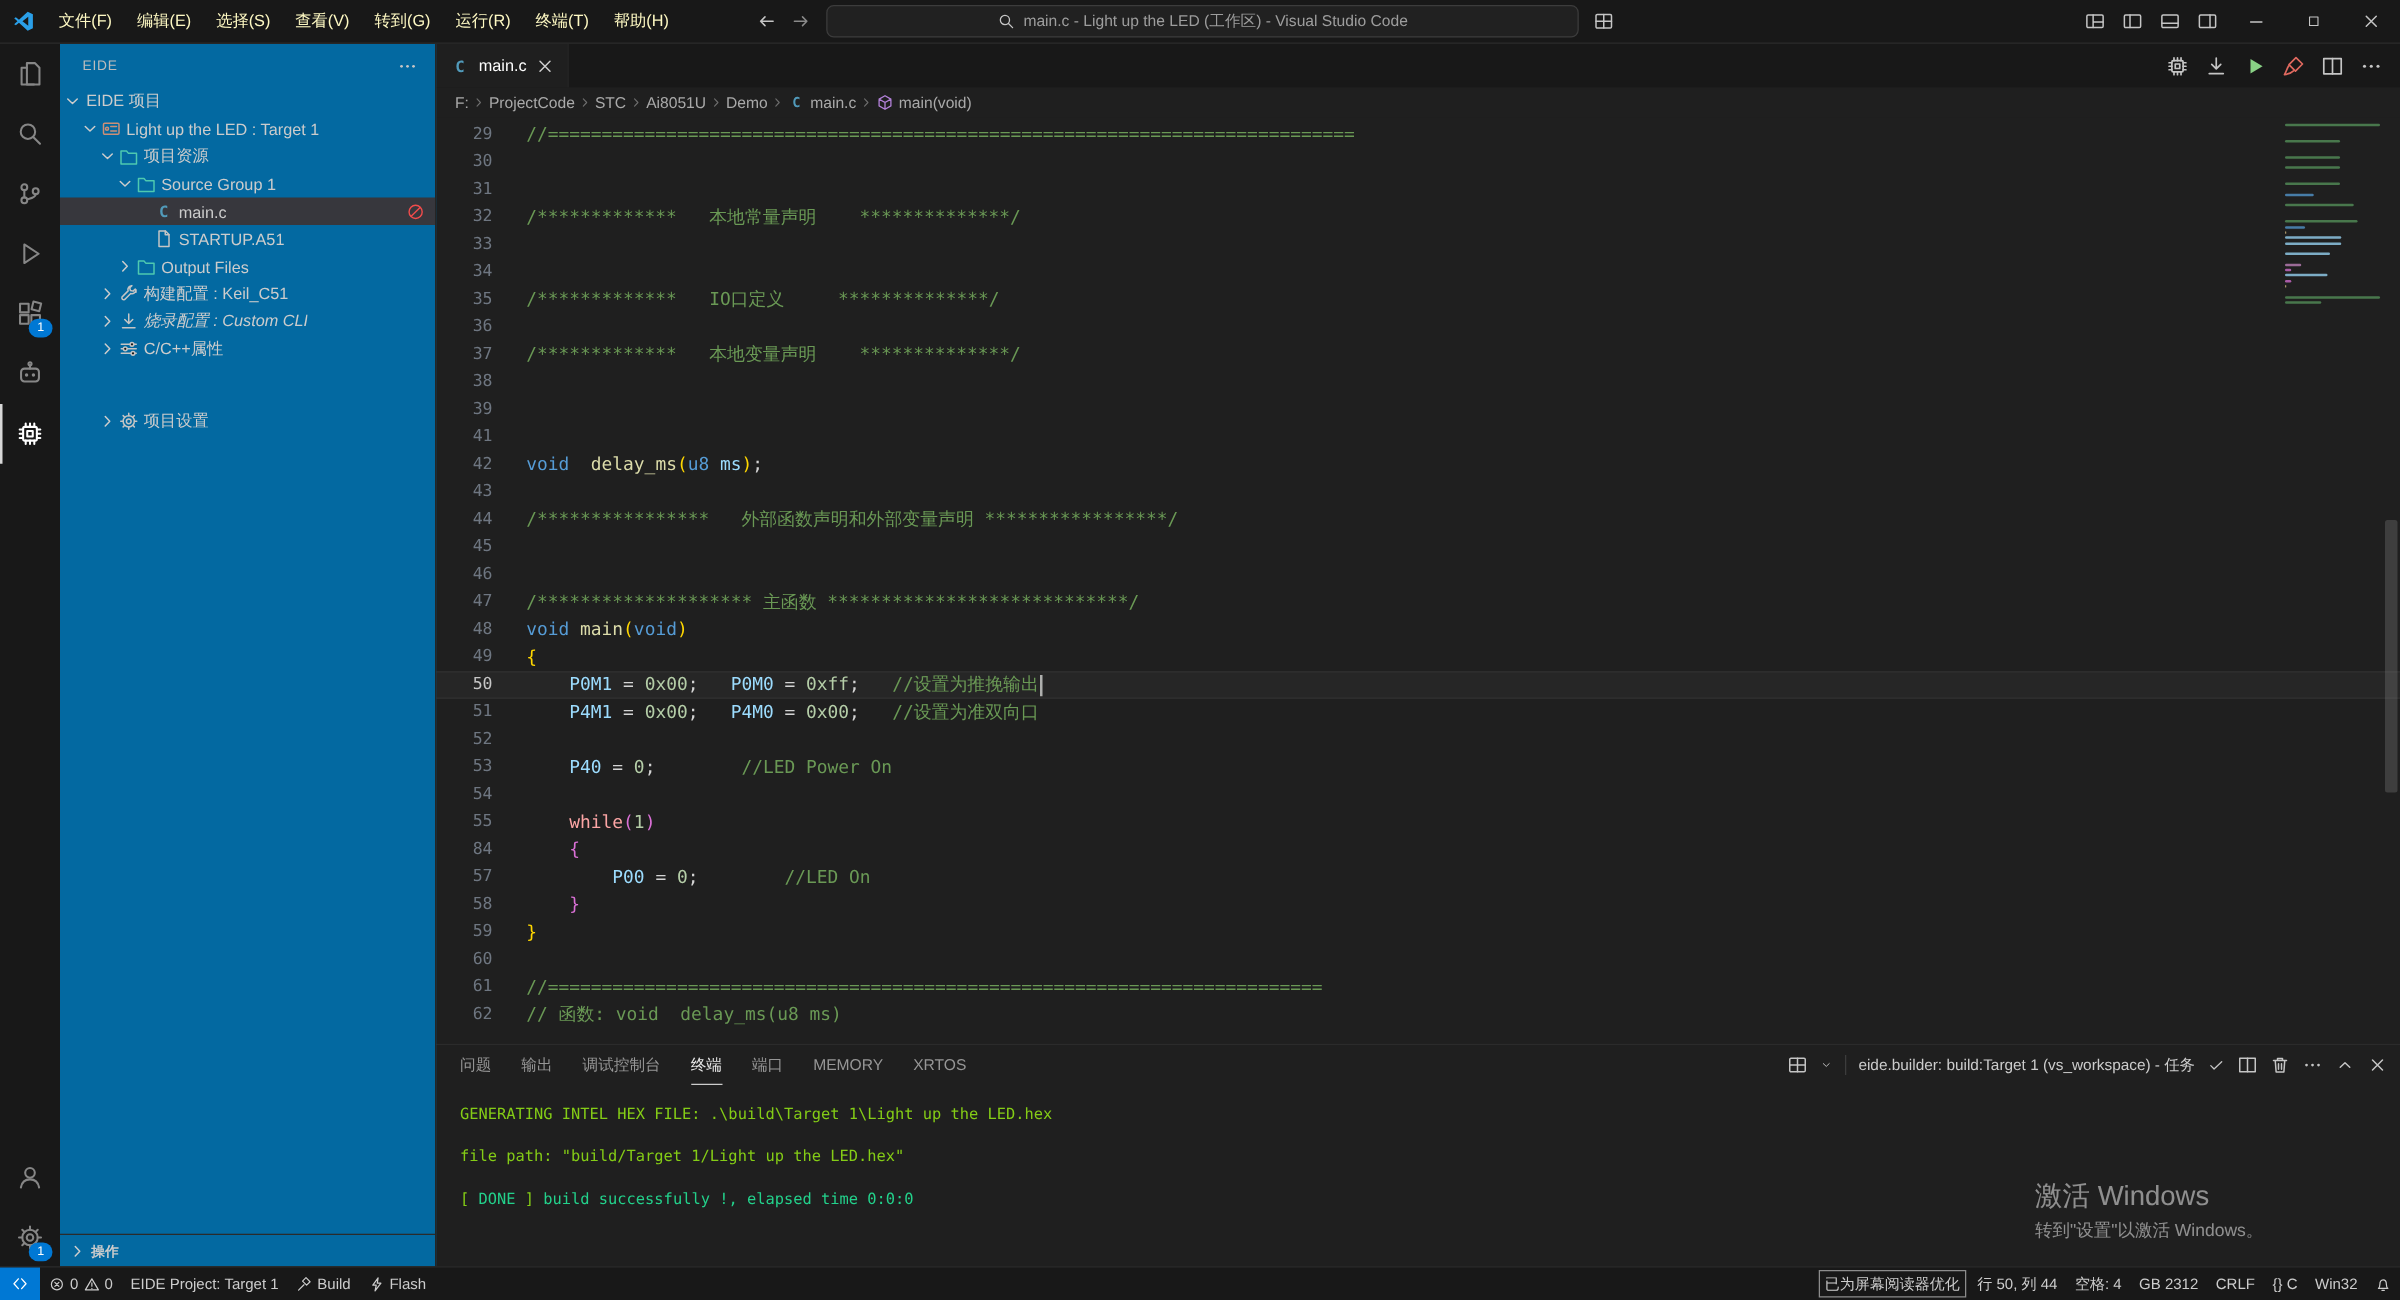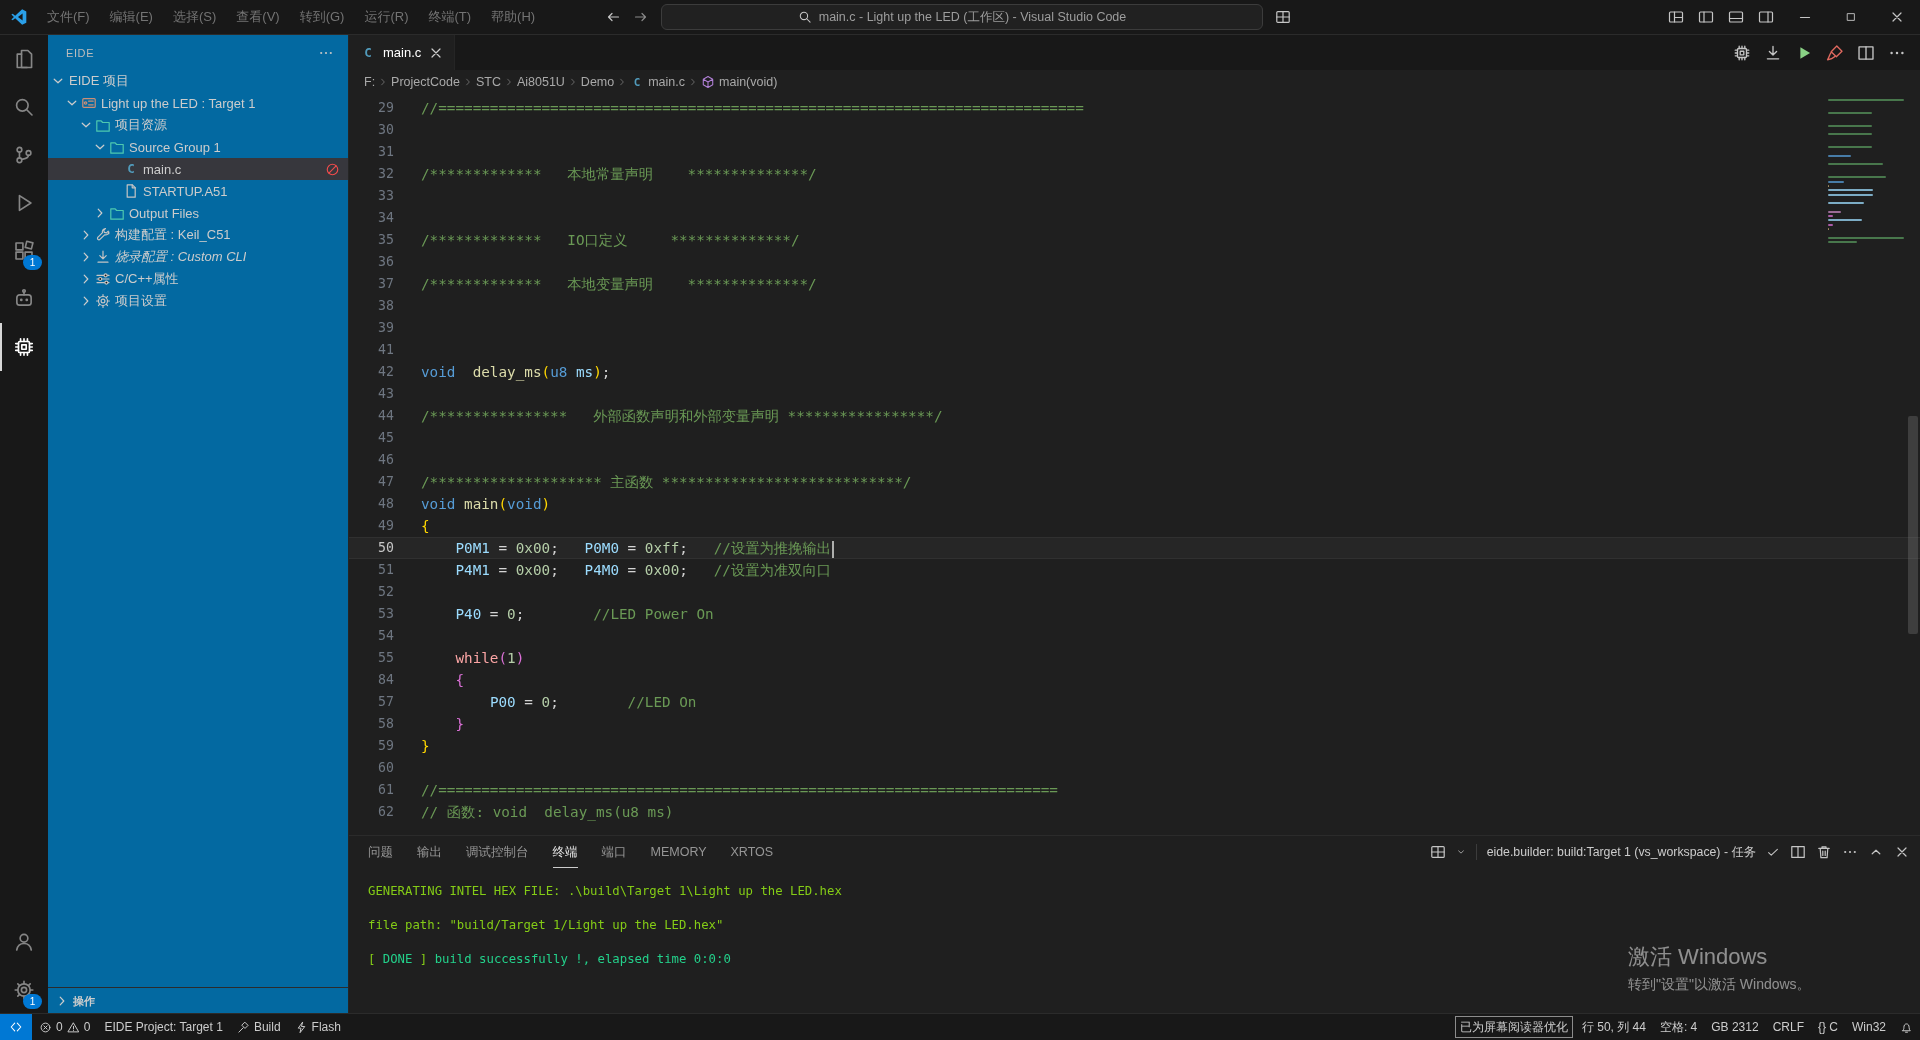--- a/index.html
+++ b/index.html
@@ -7,21 +7,21 @@
   .icon{display:inline-flex;width:16px;height:16px;flex:none;align-items:center;justify-content:center;color:#c5c5c5;}
   .icon svg{width:100%;height:100%;}
   .icon-14{width:14px;height:14px}.icon-18{width:18px;height:18px}.icon-22{width:22px;height:22px}
   .icon-12{width:12px;height:12px}.icon-10{width:10px;height:10px}
 
   
   .titlebar{position:absolute;left:0;top:0;width:1920px;height:34px;background:#181818;border-bottom:1px solid #2b2b2b;
     display:flex;align-items:center;z-index:20;}
   .logo{margin:0 10px 0 10px}
   .menubar{display:flex;align-items:center;gap:2px}
-  .menu{padding:4px 9px;border-radius:5px;color:#737373;white-space:nowrap}
+  .menu{padding:4px 9px;border-radius:5px;color:#fef9c3;white-space:nowrap}
   .titlebar-center{position:absolute;left:605px;top:0;height:34px;display:flex;align-items:center;gap:12px}
   .dim{color:#8a8a8a}
   .searchbox{width:600px;height:24px;background:#212121;border:1px solid #3c3c3c;border-radius:6px;
     display:flex;align-items:center;justify-content:center;gap:7px;color:#9d9d9d;font-size:12.5px}
   .titlebar-right{position:absolute;right:146px;top:0;height:34px;display:flex;align-items:center;gap:14px}
   .win-controls{position:absolute;right:0;top:0;height:34px;display:flex}
   .win-btn{width:46px;height:34px;display:flex;align-items:center;justify-content:center;color:#cccccc}
 
   
   .activitybar{position:absolute;left:0;top:35px;width:48px;bottom:26px;background:#181818;display:flex;flex-direction:column;z-index:10}
@@ -425,21 +425,21 @@
         <span class="icon ticon">
           <svg viewBox="0 0 16 16" fill="none" stroke="currentColor" stroke-width="1.2" stroke-linecap="round" stroke-linejoin="round">
             <path d="M2 4.4h12M2 8h12M2 11.6h12"></path>
             <circle cx="10.6" cy="4.4" r="1.5" fill="#181818"></circle>
             <circle cx="5.2" cy="8" r="1.5" fill="#181818"></circle>
             <circle cx="11.4" cy="11.6" r="1.5" fill="#181818"></circle>
           </svg>
         </span>
         <span class="tlabel">C/C++属性</span>
       </div>
-      <div class="trow" style="padding-left: 30px;">
+      <div class="trow" style="padding-left: 30px; margin-top: 36px;">
         <span class="icon chev">
           <svg viewBox="0 0 16 16" fill="none" stroke="currentColor" stroke-width="1.2" stroke-linecap="round" stroke-linejoin="round">
             <path d="M6.2 4.2 9.8 8l-3.6 3.8"></path>
           </svg>
         </span>
         <span class="icon ticon">
           <svg viewBox="0 0 16 16" fill="none" stroke="currentColor" stroke-width="1.2" stroke-linecap="round" stroke-linejoin="round">
             <circle cx="8" cy="8" r="1.9"></circle>
             <circle cx="8" cy="8" r="4.5"></circle>
             <path d="M8 1.6v1.9M8 12.5v1.9M1.6 8h1.9M12.5 8h1.9M3.5 3.5l1.3 1.3M11.2 11.2l1.3 1.3M3.5 12.5l1.3-1.3M11.2 4.8l1.3-1.3"></path>

